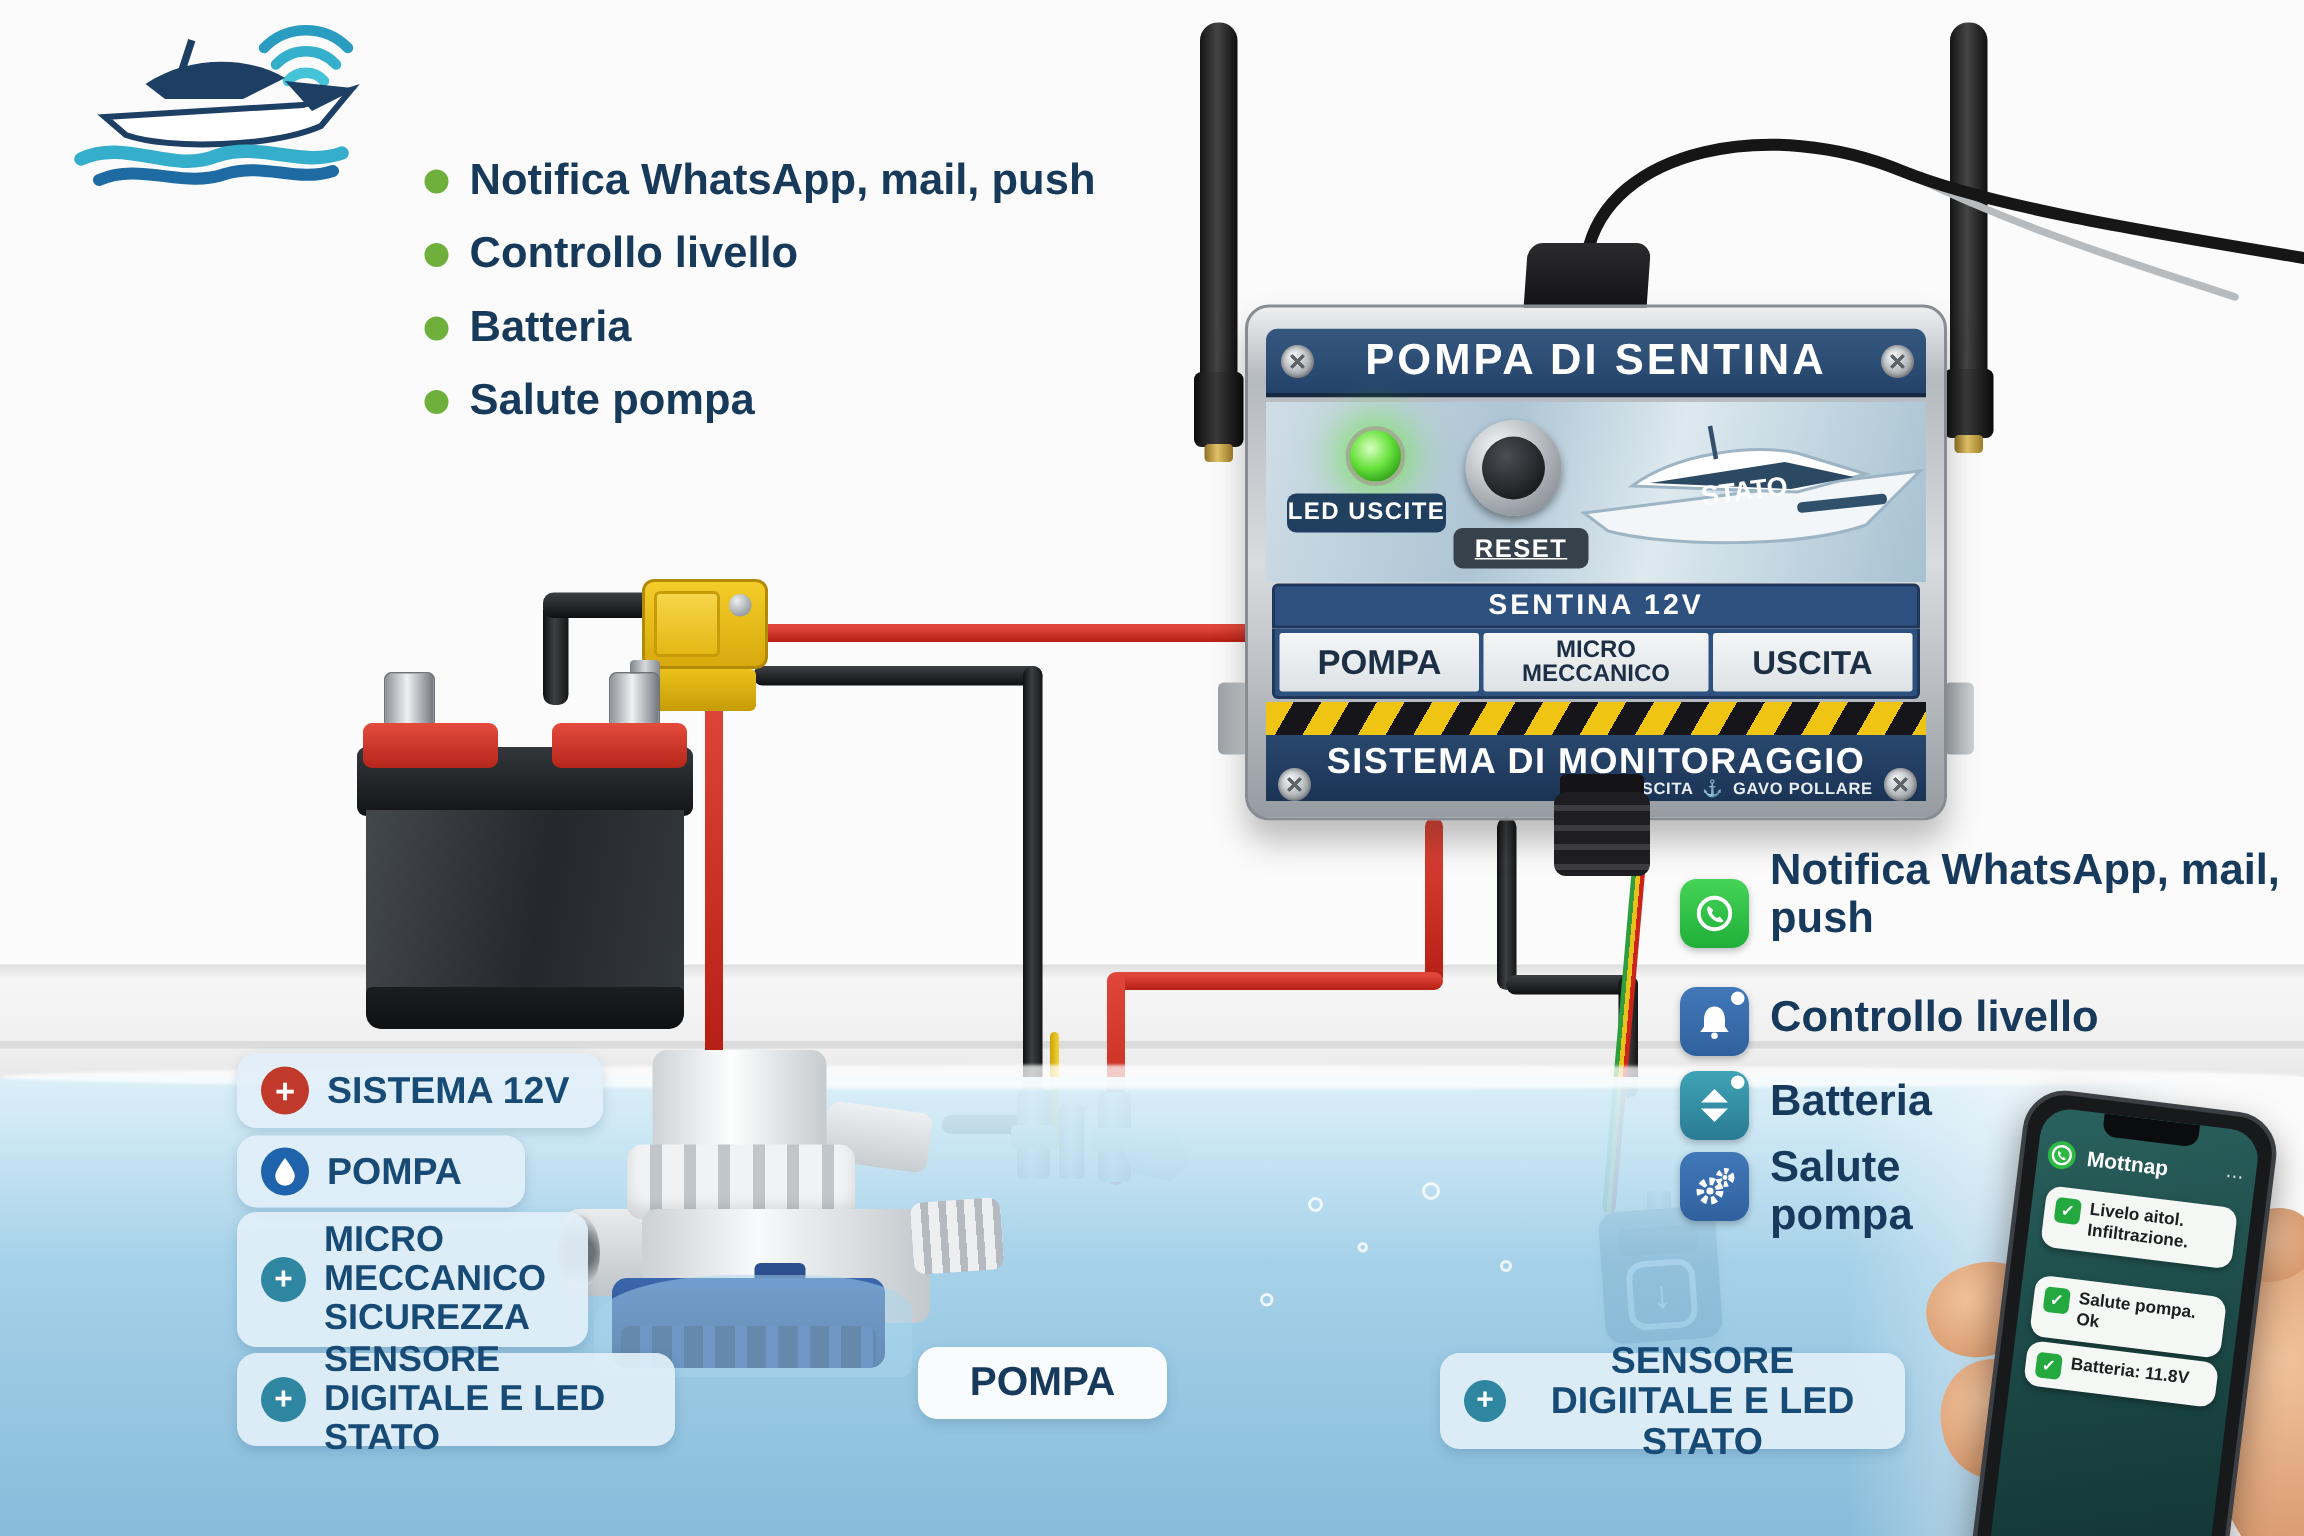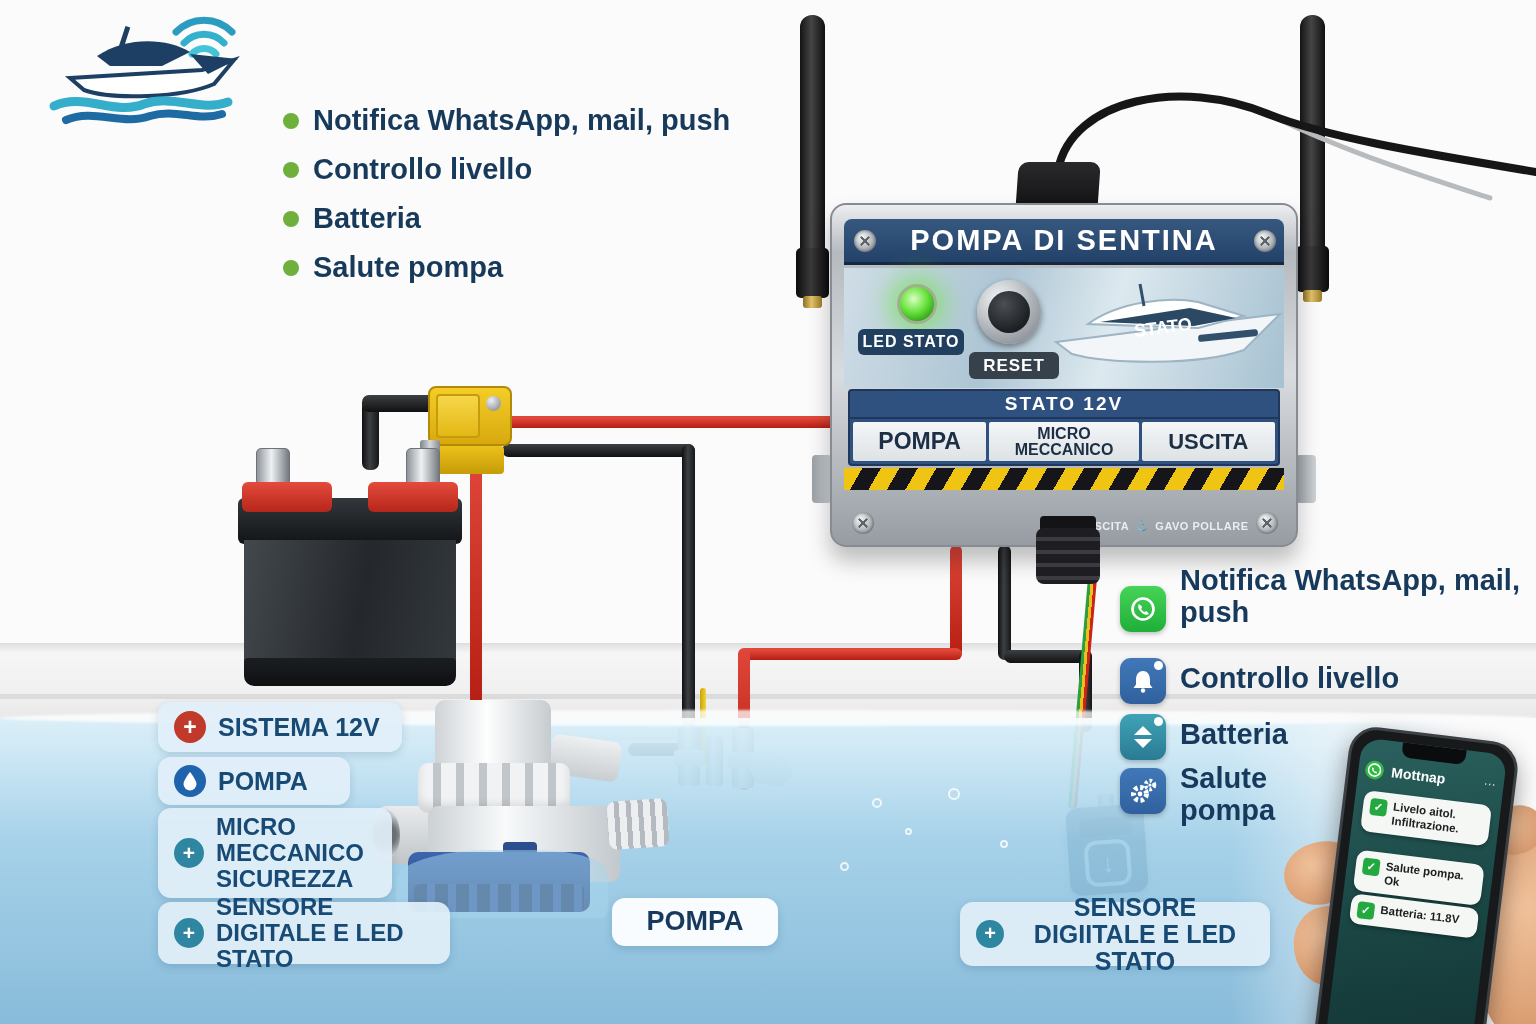--- a/index.html
+++ b/index.html
@@ -58,21 +58,21 @@
     background:radial-gradient(circle at 40% 35%,#d9ffc0,#67e23c 45%,#2f9e18 80%);
     border:3px solid #9fb08f;box-shadow:0 0 26px 6px rgba(110,230,70,.75);}
   .tag{position:absolute;border-radius:6px;color:#fff;font-weight:800;
     display:flex;align-items:center;justify-content:center;}
   .led-tag{left:858px;top:329px;width:106px;height:26px;background:#213f5e;font-size:16px;letter-spacing:1px;}
   .reset-btn{left:977px;top:280px;width:64px;height:64px;border-radius:50%;
     background:radial-gradient(circle at 35% 30%,#f5f7f8,#aab0b5 55%,#767c81);
     box-shadow:0 3px 6px rgba(0,0,0,.4);}
   .reset-btn::after{content:"";position:absolute;inset:11px;border-radius:50%;
     background:radial-gradient(circle at 38% 32%,#4a4f54,#1d2023 70%);}
-  .reset-tag{left:969px;top:352px;width:90px;height:27px;background:#36414b;font-size:17px;letter-spacing:1px;}
+  .reset-tag{left:969px;top:352px;width:90px;height:27px;background:#36414b;font-size:17px;letter-spacing:1px;text-decoration:underline;}
   .out-head{left:848px;top:389px;width:432px;height:30px;background:#2e5180;border:2px solid #20375c;
     color:#fff;font-size:19px;font-weight:800;letter-spacing:2px;
     display:flex;align-items:center;justify-content:center;border-radius:4px 4px 0 0;}
   .out-row{left:848px;top:419px;width:432px;height:47px;display:flex;background:#2e5180;
     border:2px solid #20375c;border-top:none;border-radius:0 0 4px 4px;padding:3px;gap:3px;}
   .out-cell{flex:1;background:linear-gradient(180deg,#f4f6f7,#dde2e5);color:#1d2f45;font-weight:800;
     display:flex;align-items:center;justify-content:center;text-align:center;line-height:1.0;border-radius:2px;}
   .hazard{left:844px;top:468px;width:440px;height:22px;
     background:repeating-linear-gradient(120deg,#f0c413 0 16px,#15151a 16px 32px);}
   .sys-bar{left:844px;top:490px;width:440px;height:44px;
@@ -273,31 +273,32 @@
   <svg class="abs" style="left:1048px;top:272px;" width="236" height="108" viewBox="0 0 236 108">
     <path d="M8 70 L150 52 L232 42 L196 78 C150 94 60 92 24 82 Z" fill="#f2f6f8" stroke="#9db4c4" stroke-width="2"></path>
     <path d="M40 52 C70 30 120 24 150 30 L196 44 L150 56 Z" fill="#ffffff" stroke="#9db4c4" stroke-width="2"></path>
     <path d="M52 50 L142 36 L188 46 L146 54 Z" fill="#2c4963"></path>
     <rect x="150" y="60" width="60" height="7" rx="3" fill="#31506c" transform="rotate(-6 180 63)"></rect>
     <line x1="92" y1="12" x2="96" y2="34" stroke="#33506a" stroke-width="3"></line>
     <text x="86" y="62" transform="rotate(-7 110 56)" font-size="18" font-weight="800" fill="#ffffff" font-family="Liberation Sans, sans-serif">STATO</text>
   </svg>
 
   <div class="abs led"></div>
-  <div class="tag led-tag">LED STATO</div>
+  <div class="tag led-tag">LED USCITE</div>
   <div class="abs reset-btn"></div>
   <div class="tag reset-tag">RESET</div>
 
-  <div class="abs out-head">STATO 12V</div>
+  <div class="abs out-head">SENTINA 12V</div>
   <div class="abs out-row">
     <div class="out-cell" style="font-size:23px;">POMPA</div>
     <div class="out-cell" style="font-size:16px;padding:0 8px;">MICRO MECCANICO</div>
     <div class="out-cell" style="font-size:22px;">USCITA</div>
   </div>
   <div class="abs hazard"></div>
+  <div class="abs sys-bar">SISTEMA DI MONITORAGGIO</div>
   <div class="abs sys-note">
     <span>USCITA</span>
     <span>⚓</span>
     <span>GAVO POLLARE</span>
   </div>
   <div class="screw" style="left:852px;top:512px;"></div>
   <div class="screw" style="left:1256px;top:512px;"></div>
 
   <div class="abs" style="left:1040px;top:516px;width:56px;height:14px;background:#141417;border-radius:4px 4px 0 0;"></div>
   <div class="abs" style="left:1036px;top:528px;width:64px;height:56px;border-radius:8px;background:repeating-linear-gradient(180deg,#1e1e22 0 9px,#3b3b40 9px 13px);"></div>

